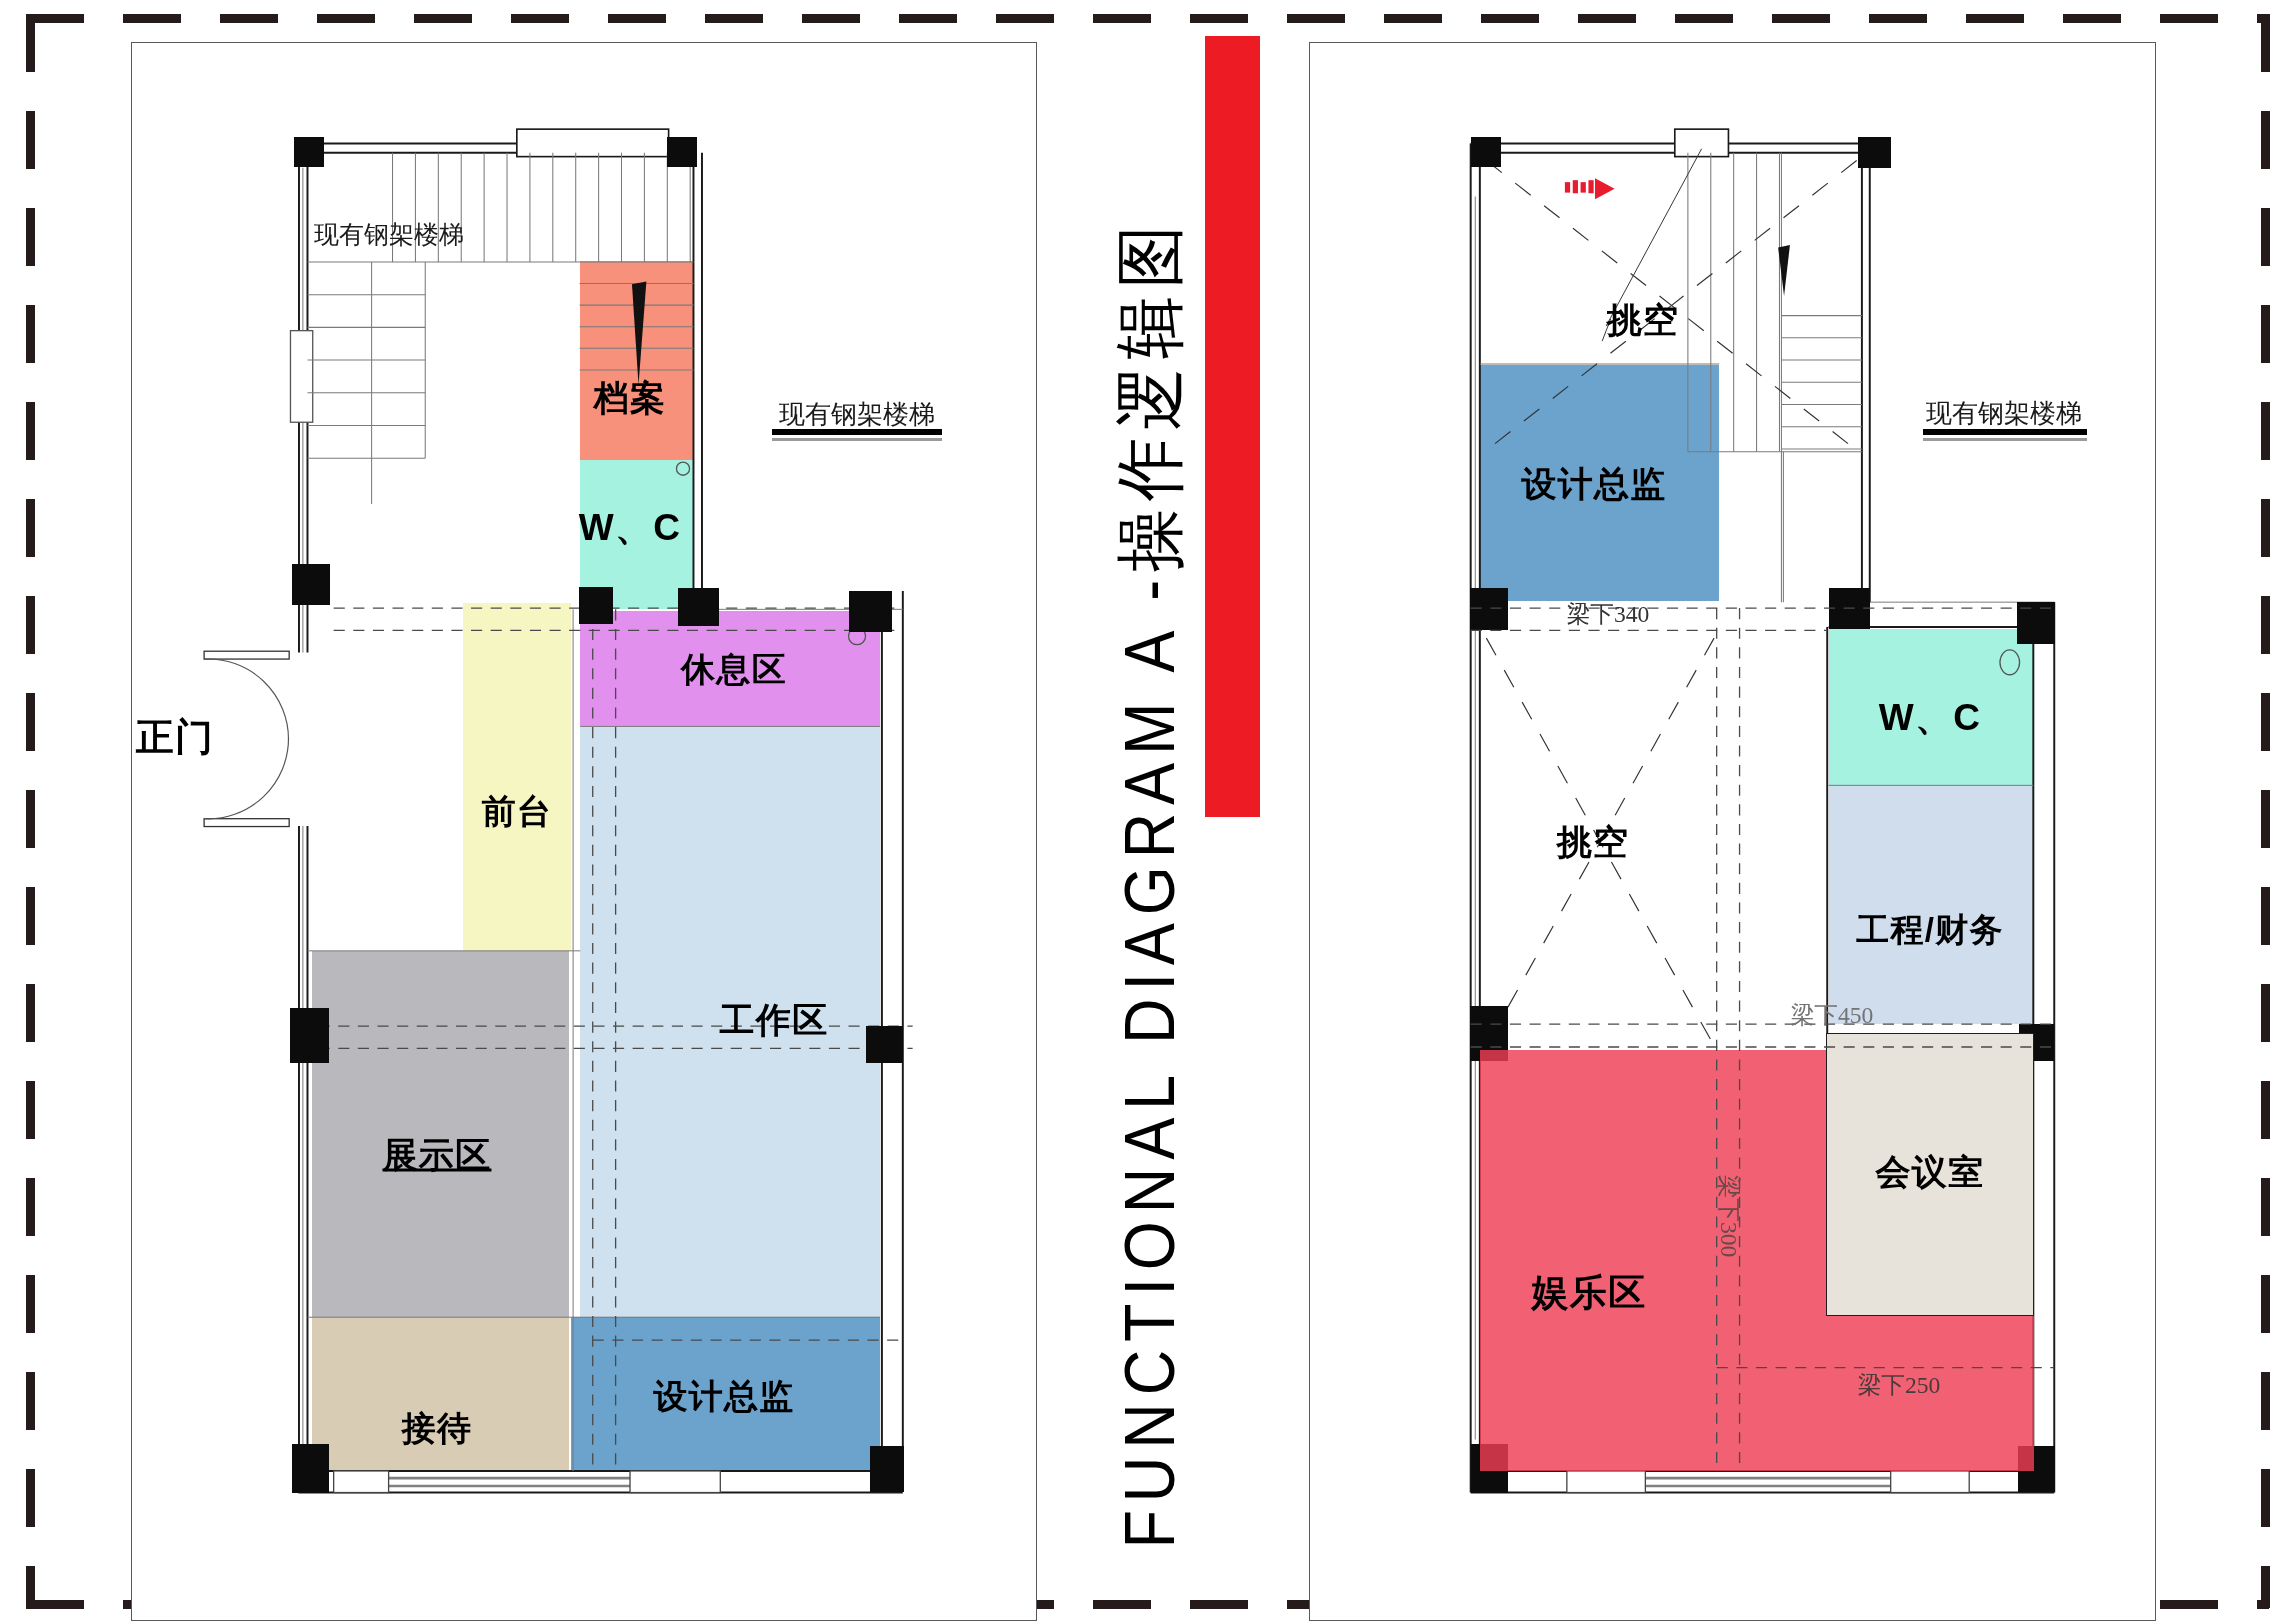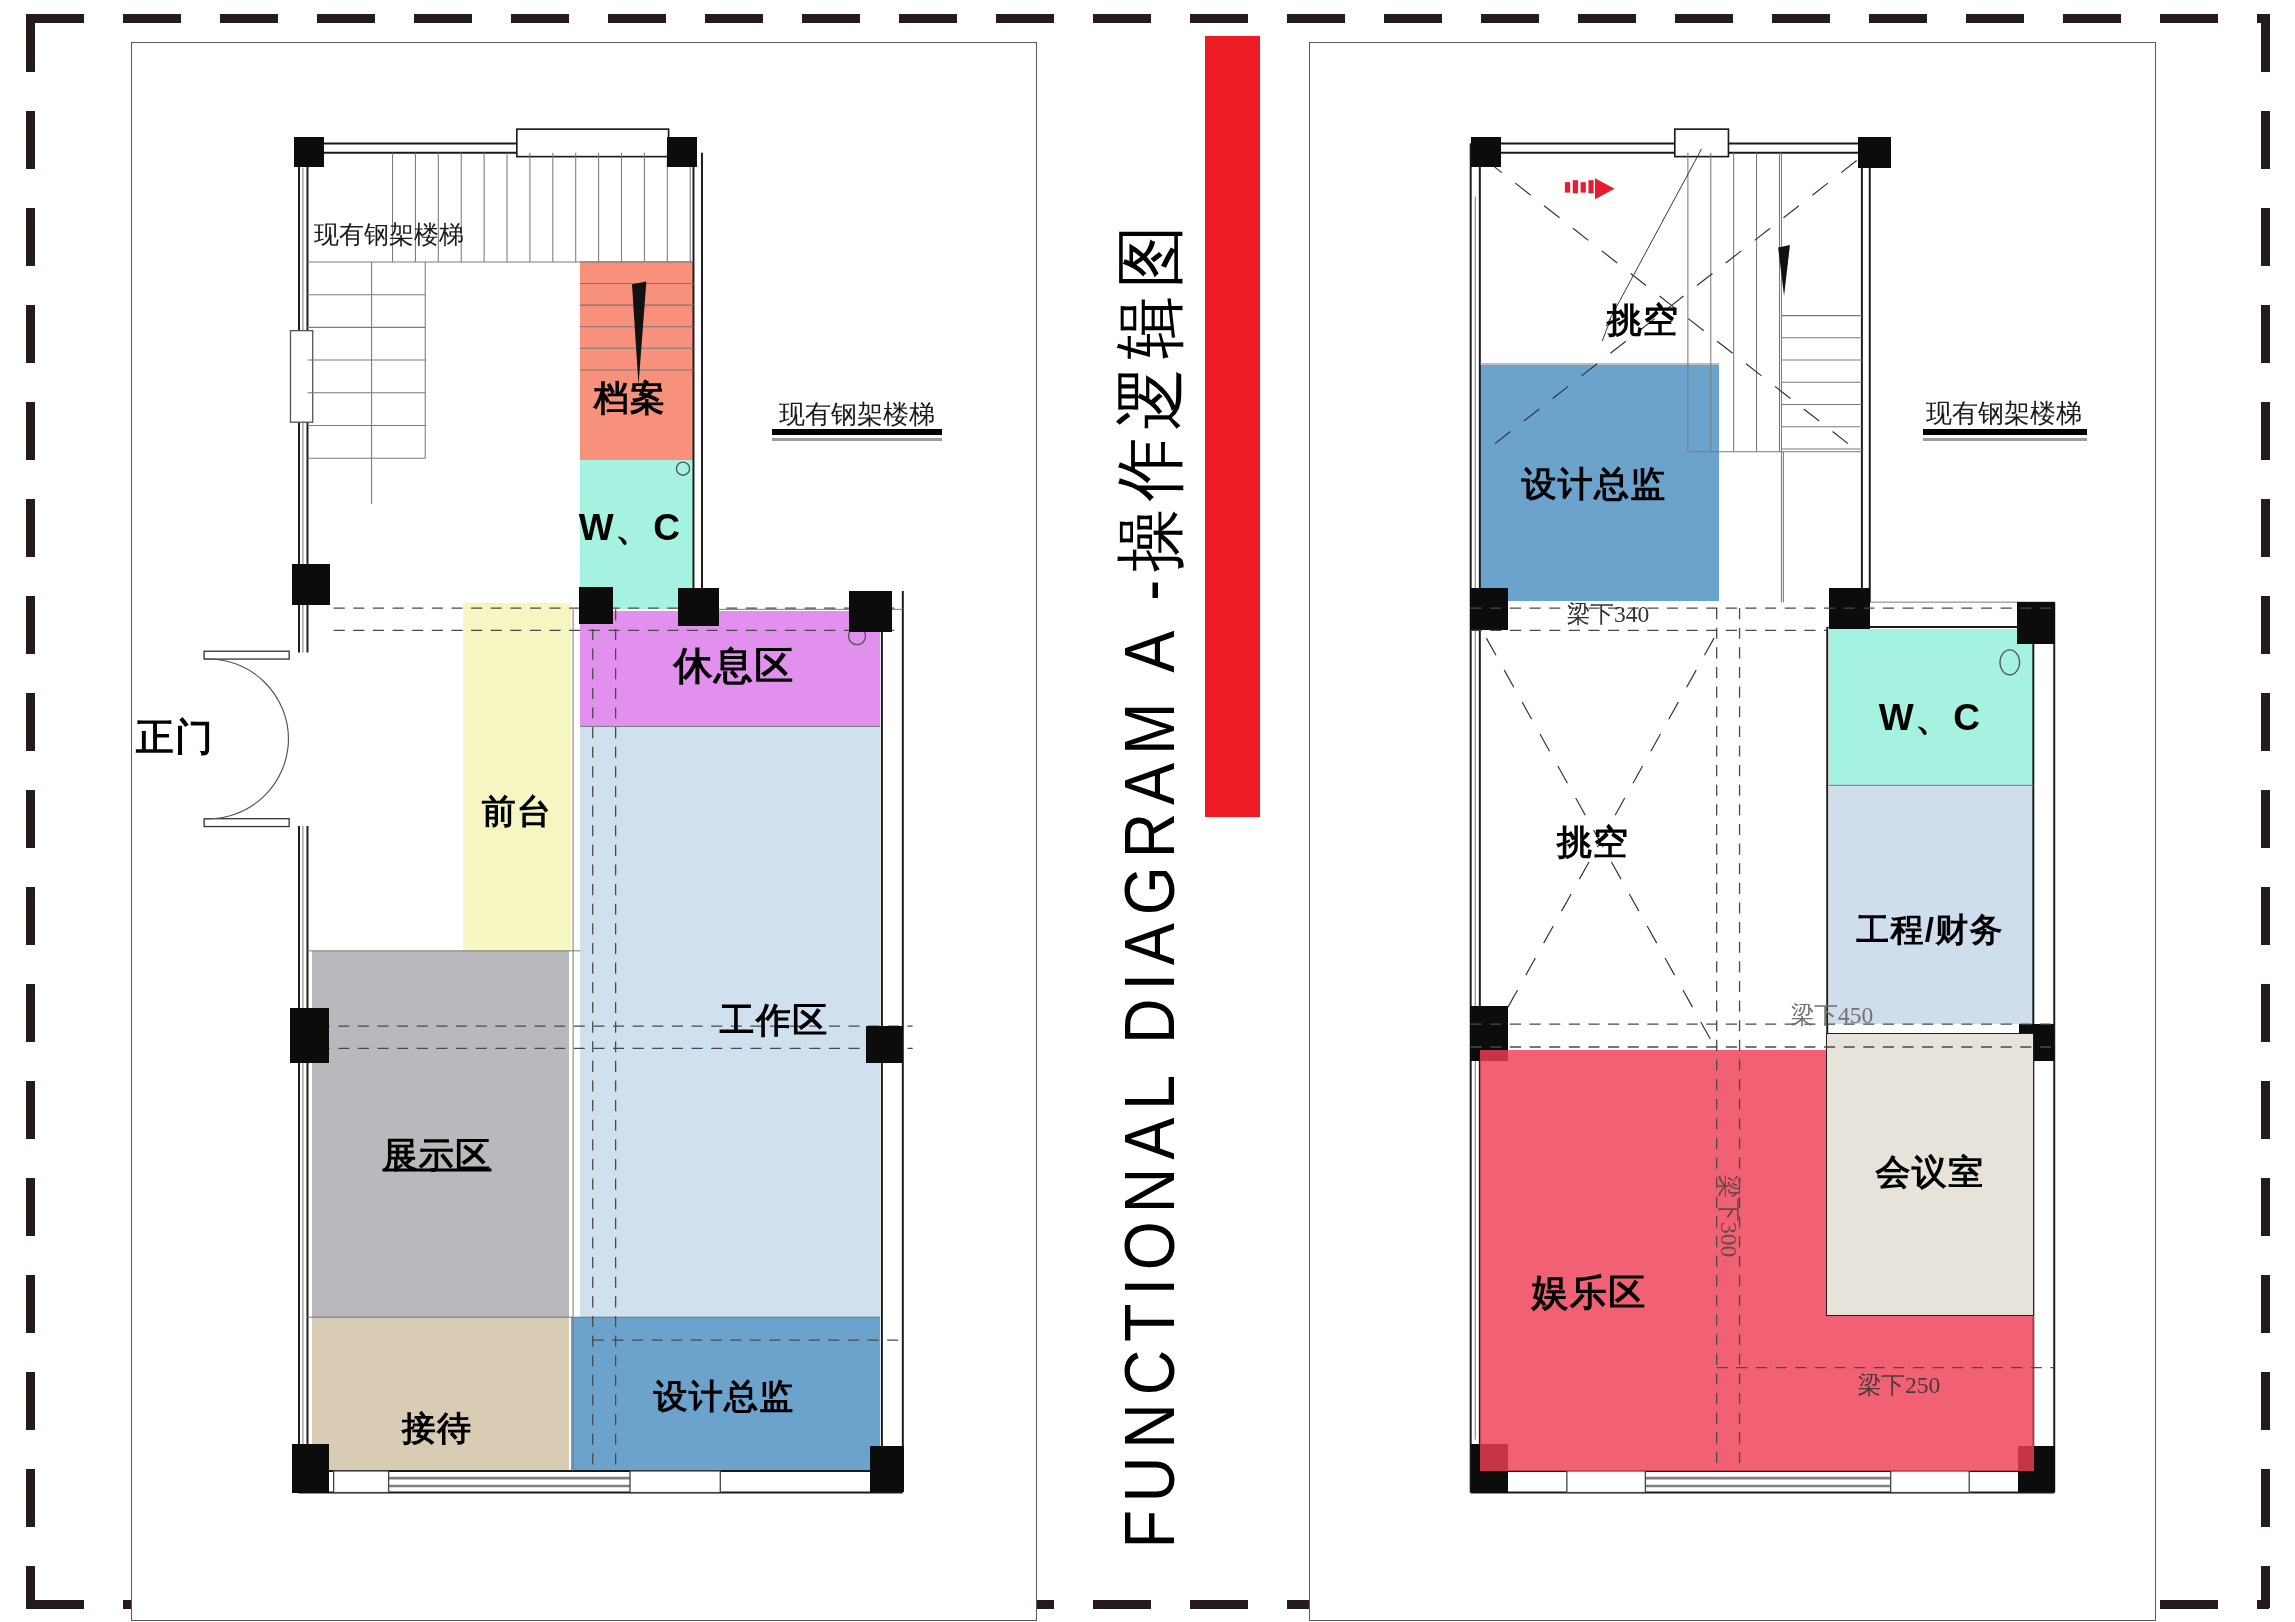--- a/index.html
+++ b/index.html
@@ -252,21 +252,21 @@
       <line x1="2248" y1="1600" x2="3140" y2="1600"></line>
       <line x1="2624" y1="929" x2="2624" y2="2248"></line>
       <line x1="2659" y1="929" x2="2659" y2="2248"></line>
       <line x1="2624" y1="2090" x2="3140" y2="2090"></line>
     </g>
   </svg>
 
   <div class="zlabel" style="left:630px;top:397px;font-size:35px;">档案</div>
   <div class="zlabel" style="left:630px;top:527px;font-size:37px;">W、C</div>
   <div class="zlabel" style="left:517px;top:811px;font-size:34px;">前台</div>
-  <div class="zlabel" style="left:734px;top:669px;font-size:39px;font-family:Liberation Mono, monospace;">休息区</div>
+  <div class="zlabel" style="left:734px;top:669px;font-size:34px;">休息区</div>
   <div class="zlabel" style="left:774px;top:1019px;font-size:35px;">工作区</div>
   <div class="zlabel" style="left:437px;top:1154px;font-size:35px;text-decoration:underline;">展示区</div>
   <div class="zlabel" style="left:437px;top:1396px;font-size:34px;margin-top:32px;">接待</div>
   <div class="zlabel" style="left:724px;top:1396px;font-size:34px;">设计总监</div>
   <div class="zlabel" style="left:175px;top:737px;font-size:38px;">正门</div>
   <div class="serif" style="left:389px;top:234px;font-size:25px;">现有钢架楼梯</div>
   <div class="serif" style="left:857px;top:415px;font-size:26px;">现有钢架楼梯</div>
   <div class="bar" style="left:772px;top:429px;width:170px;height:5.9px;background:#000;"></div>
   <div class="bar" style="left:772px;top:438px;width:170px;height:2.6px;background:#9a9a9a;"></div>
 

